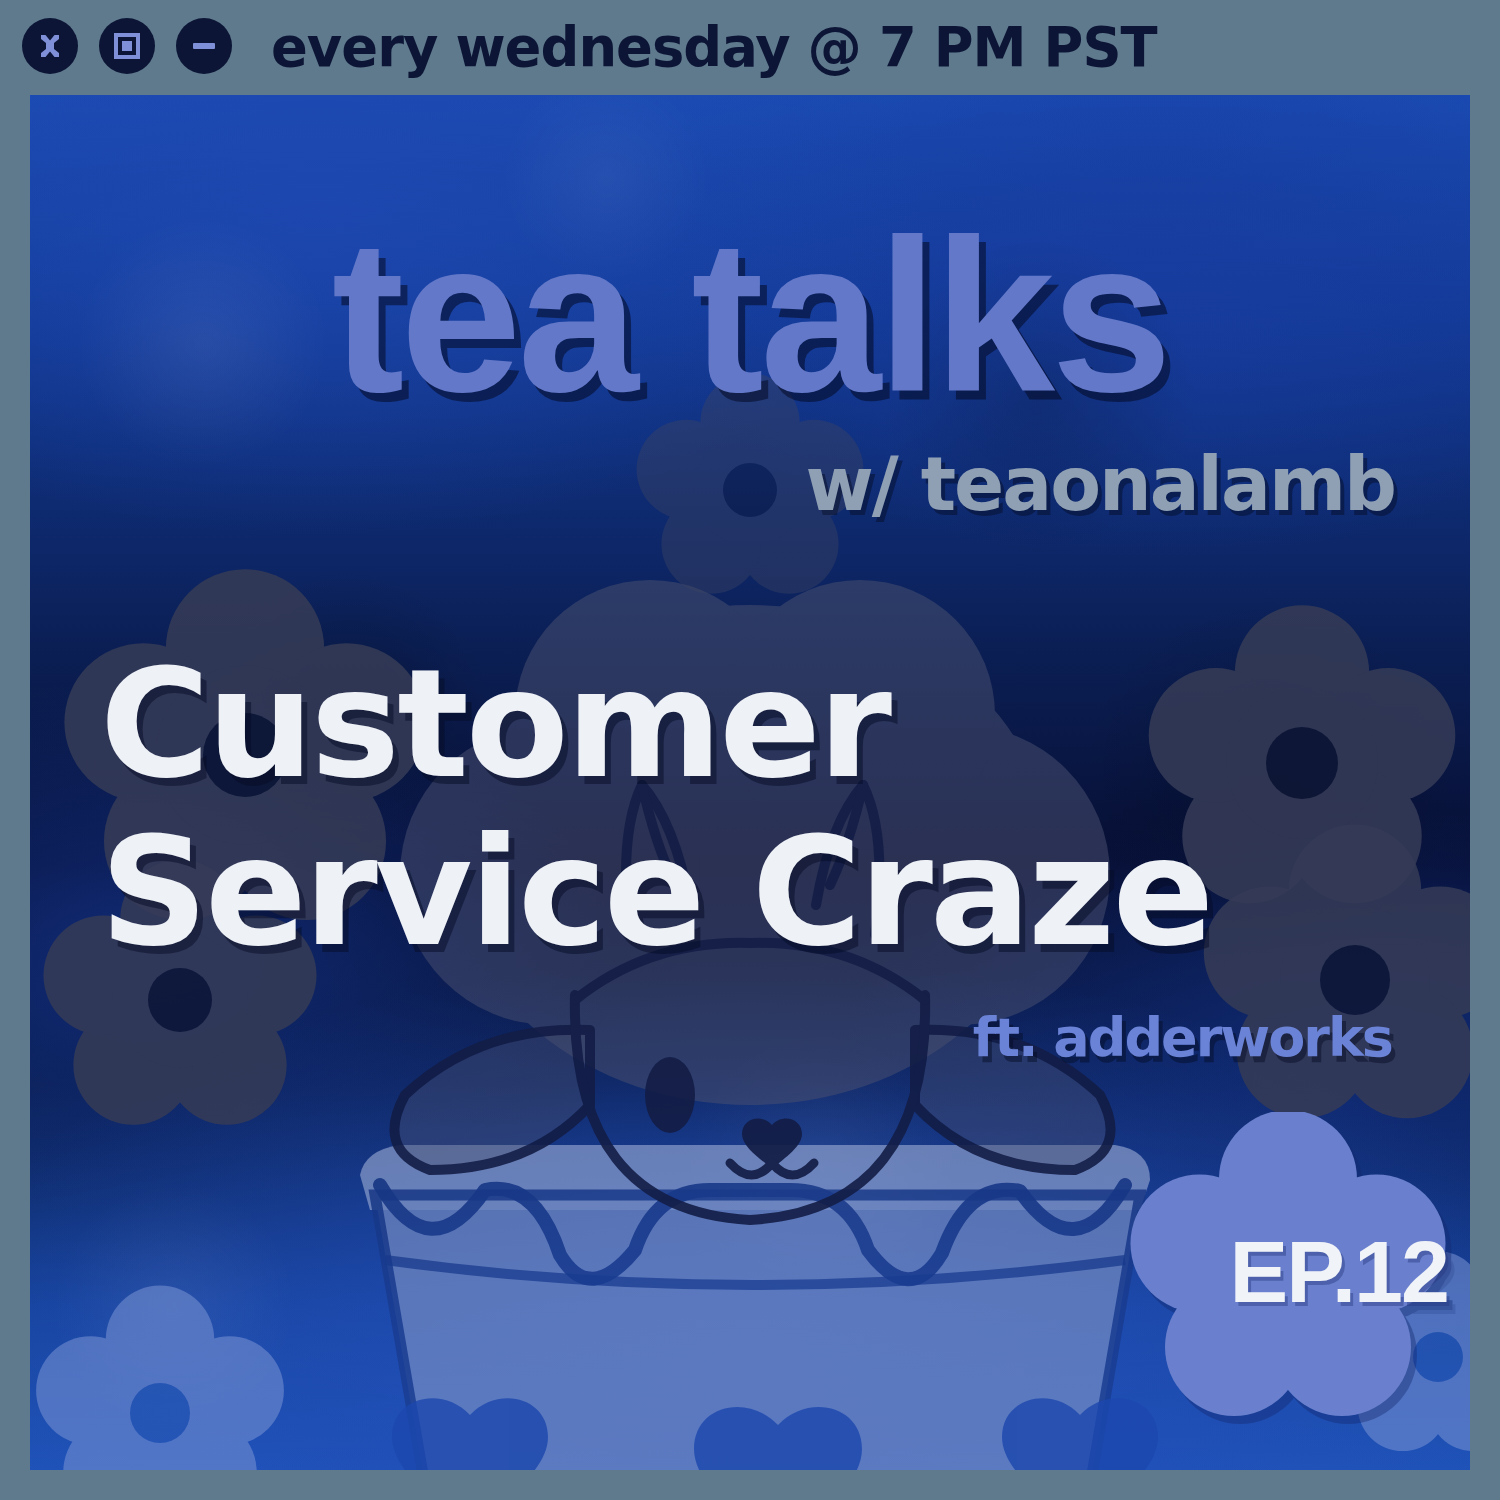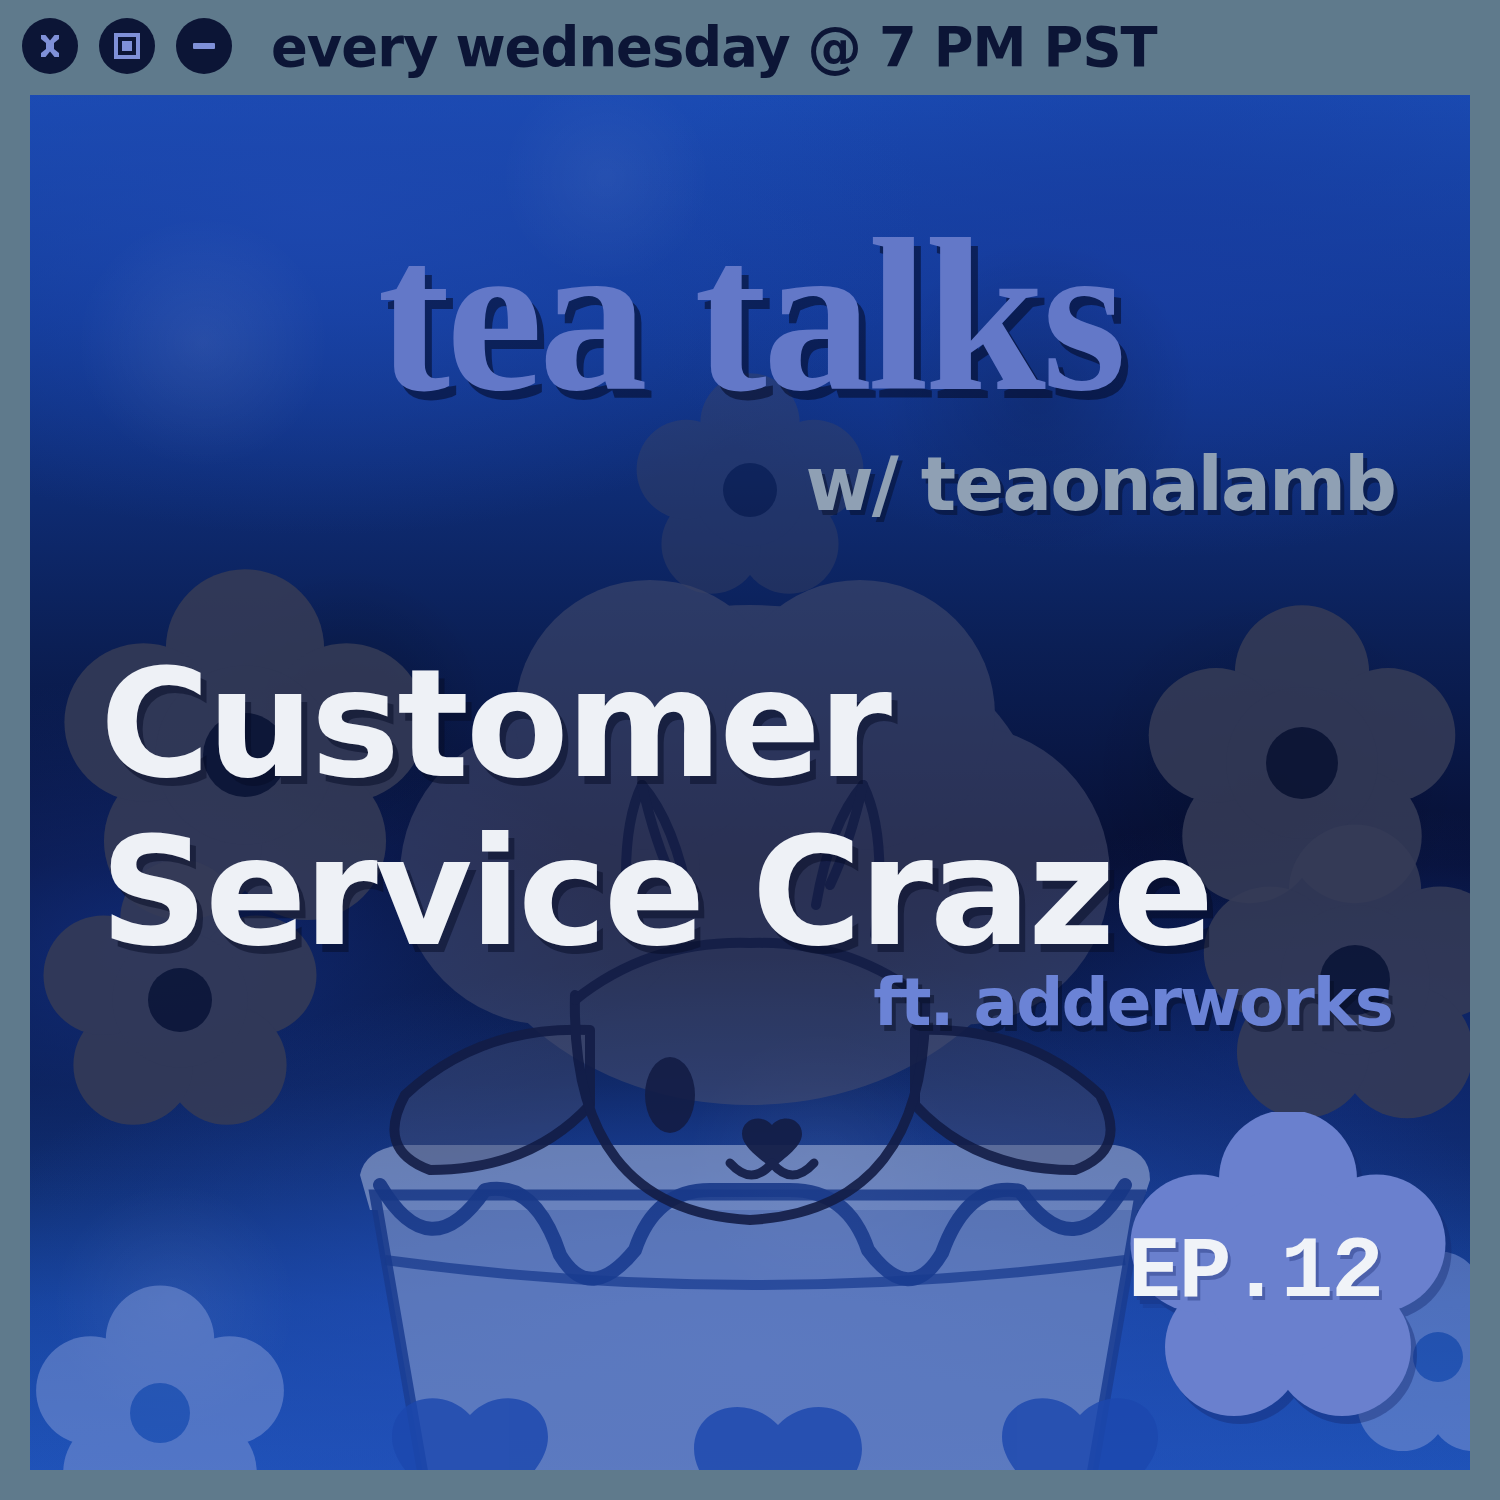--- a/index.html
+++ b/index.html
@@ -71,53 +71,53 @@
 
   
   .txt{position:absolute;white-space:nowrap;font-weight:bold;}
 
   #show-title{
     left:0;right:0;top:112px;text-align:center;white-space:nowrap;
     font-size:218px;line-height:1;
     color:#6378c8;
     letter-spacing:-4px;
     text-shadow:7px 9px 0 rgba(4,10,34,.55);
-    font-family:Liberation Serif, serif;
+    font-family:Liberation Sans, sans-serif;
     font-weight:bold;
   }
   #host-credit{
     right:75px;top:352px;
     font-size:74px;line-height:1;
     color:#8fa0b4;
     letter-spacing:-2px;
     text-shadow:4px 5px 0 rgba(4,10,34,.45);
     text-align:right;
   }
   #episode-title{
     left:0;right:0;top:545px;text-align:left;white-space:normal;
     font-size:150px;line-height:1.12;
     color:#eef1f6;
     letter-spacing:-3px;
     text-shadow:6px 8px 0 rgba(6,12,38,.50);
     padding:0 70px;
   }
   #guest-credit{
-    right:78px;top:875px;
-    font-size:66px;line-height:1;
+    right:78px;top:916px;
+    font-size:54px;line-height:1;
     color:#6b83d6;
     letter-spacing:-2px;
     text-shadow:4px 6px 0 rgba(4,10,34,.45);
   }
   #ep-badge-label{
     position:absolute;left:0;right:0;top:50%;transform:translateY(-50%);
-    text-align:left;
+    text-align:right;
     font-size:88px;font-weight:bold;letter-spacing:-2px;
     color:#f0f3f8;
     text-shadow:3px 4px 0 rgba(40,58,128,.45);
-    font-family:Liberation Mono, monospace;
+    font-family:Liberation Sans, sans-serif;
   }
   #ep-badge{
     position:absolute;right:22px;bottom:38px;width:320px;height:320px;
     filter:drop-shadow(6px 8px 0 rgba(20,40,110,.40));
   }
 </style>
 </head>
 <body>
 
 <div id="window-frame">

